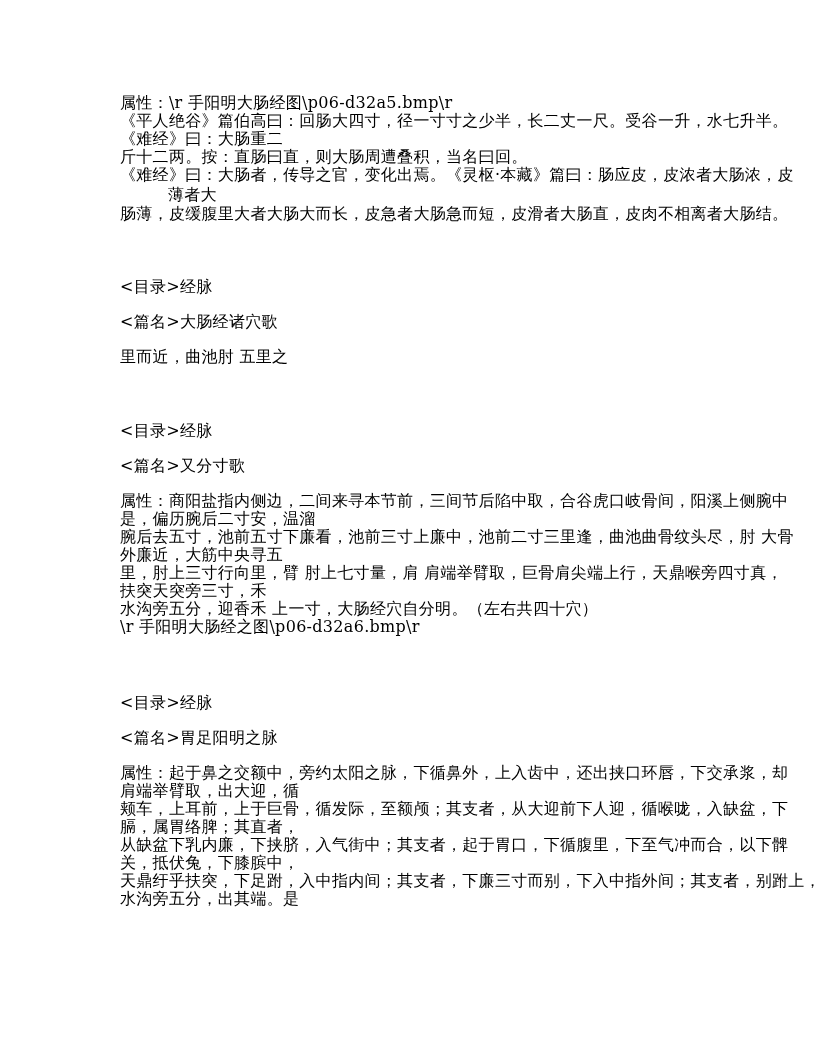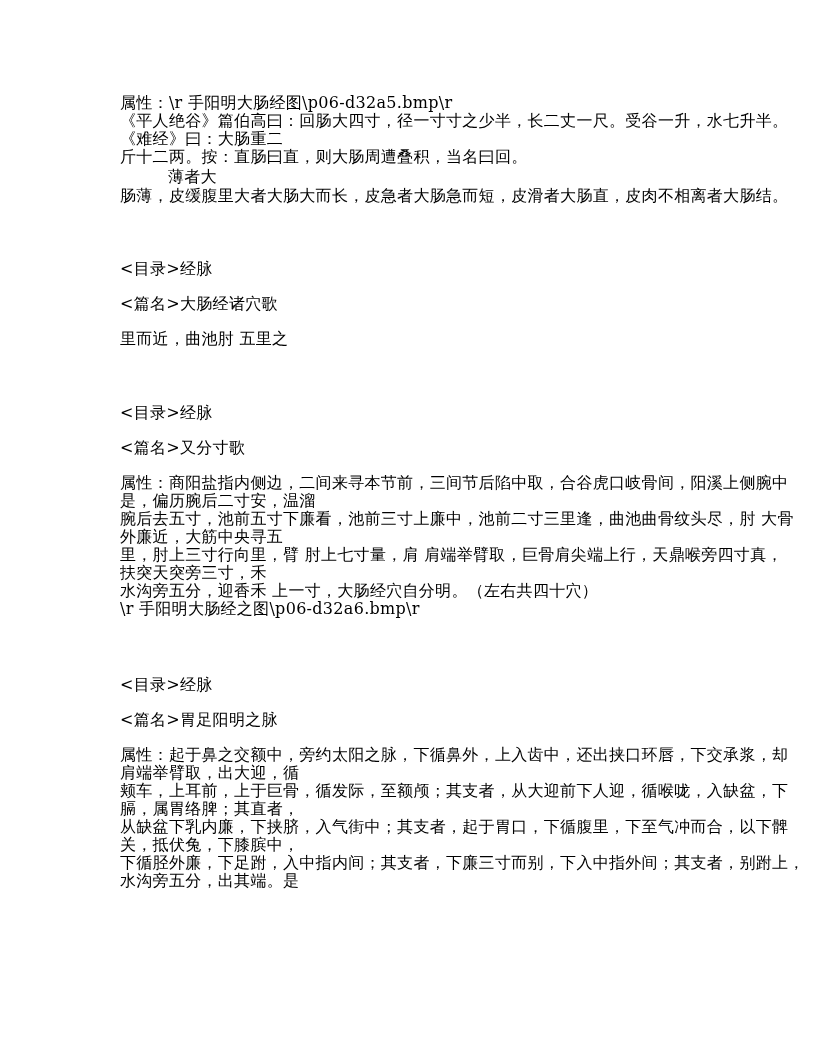--- a/index.html
+++ b/index.html
@@ -14,20 +14,21 @@
 </head>
 <body>
 
 <div class="page">
 
   <div class="block">
     <div class="line">属性：\r 手阳明大肠经图\p06-d32a5.bmp\r</div>
     <div class="line">《平人绝谷》篇伯高曰：回肠大四寸，径一寸寸之少半，长二丈一尺。受谷一升，水七升半。</div>
     <div class="line">《难经》曰：大肠重二</div>
     <div class="line">斤十二两。按：直肠曰直，则大肠周遭叠积，当名曰回。</div>
+    <div class="line">《难经》曰：大肠者，传导之官，变化出焉。《灵枢·本藏》篇曰：肠应皮，皮浓者大肠浓，皮</div>
     <div class="line" style="height:21px;line-height:21px;margin-left:48px;">薄者大</div>
     <div class="line">肠薄，皮缓腹里大者大肠大而长，皮急者大肠急而短，皮滑者大肠直，皮肉不相离者大肠结。</div>
   </div>
 
   <div class="gap-big" style="height:55px"></div>
 
   <div class="block">
     <div class="line">&lt;目录&gt;经脉</div>
     <div class="gap-sm"></div>
     <div class="line">&lt;篇名&gt;大肠经诸穴歌</div>
@@ -58,17 +59,17 @@
     <div class="line">&lt;目录&gt;经脉</div>
     <div class="gap-sm"></div>
     <div class="line">&lt;篇名&gt;胃足阳明之脉</div>
     <div class="gap-sm"></div>
     <div class="line">属性：起于鼻之交额中，旁约太阳之脉，下循鼻外，上入齿中，还出挟口环唇，下交承浆，却</div>
     <div class="line">肩端举臂取，出大迎，循</div>
     <div class="line">颊车，上耳前，上于巨骨，循发际，至额颅；其支者，从大迎前下人迎，循喉咙，入缺盆，下</div>
     <div class="line">膈，属胃络脾；其直者，</div>
     <div class="line">从缺盆下乳内廉，下挟脐，入气街中；其支者，起于胃口，下循腹里，下至气冲而合，以下髀</div>
     <div class="line">关，抵伏兔，下膝膑中，</div>
-    <div class="line">下循胫外廉，下足跗，入中指内间；其支者，下廉三寸而别，下入中指外间；其支者，别跗上，</div>
+    <div class="line">天鼎纡乎扶突，下足跗，入中指内间；其支者，下廉三寸而别，下入中指外间；其支者，别跗上，</div>
     <div class="line">水沟旁五分，出其端。是</div>
   </div>
 
 </div>
 
 </body></html>

